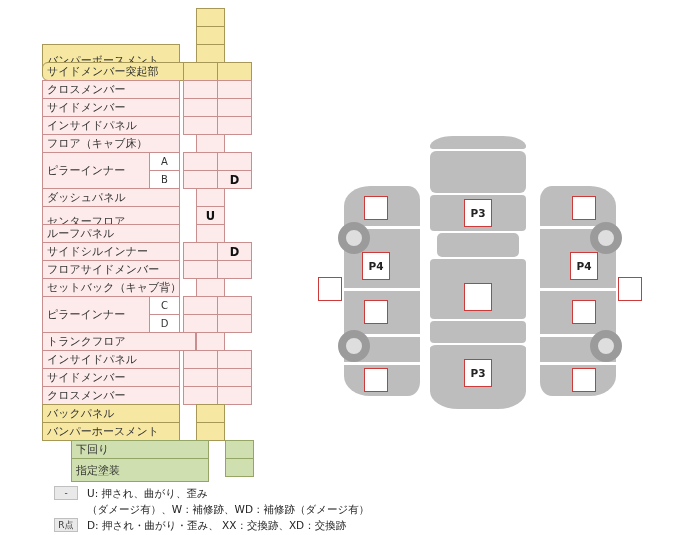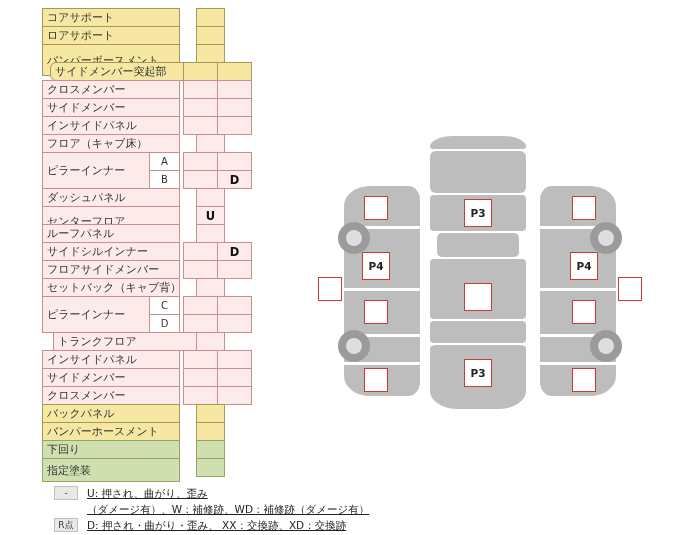--- a/index.html
+++ b/index.html
@@ -11,21 +11,21 @@
   .stage { position:absolute; left:0; top:0; width:692px; height:535px; background:#fff; }
 
   
   .parts-table { position:absolute; left:42px; top:8px; width:212px; height:470px; }
   .tcell { position:absolute; font-size:11px; color:#333; background:#fff; }
   .tcell.label { display:flex; align-items:center; padding-left:4px; white-space:nowrap; overflow:hidden; }
   .tcell.sub { display:flex; align-items:center; justify-content:center; font-size:10px; }
   .tcell.status { display:flex; align-items:center; justify-content:center; font-weight:bold; font-size:11.5px; color:#111; }
   .tcell.yellow { background:var(--yellow-bg,#f6e8a2); border:1px solid var(--yellow-border,#a89858); }
   .tcell.pink   { background:var(--pink-bg,#fdeaea);  border:1px solid var(--pink-border,#c98f8f); }
-  .tcell.green  { background:var(--green-bg,#cfdfaf); border:1px solid var(--green-border,#94a565); }
+  .tcell.green  { background:var(--green-bg,#cfdfaf); border:1px solid var(--green-border,#94a565);margin-left:29px; }
   .tcell.sub.pink { background:#fff; }
 
   
   .diagram { position:absolute; inset:0; }
   .car-top { position:absolute; left:430px; top:136px; width:96px; height:274px; }
   .band { position:absolute; left:0; width:96px; background:var(--car-gray,#bdbdbd); }
   .cb1 { top:0;     height:13px; border-radius:30px 30px 6px 6px / 14px 14px 3px 3px; }
   .cb2 { top:15px;  height:42px; border-radius:6px; }
   .cb3 { top:59px;  height:36px; border-radius:4px; }
   .cb4 { top:97px;  height:24px; left:7px; width:82px; border-radius:5px; }
@@ -61,35 +61,33 @@
   .cb-mid   { left:34px; top:147px; }
   .cb-rear  { left:34px; top:223px; }
 
   
   .legend { position:absolute; left:54px; top:486px; }
   .lrow { display:flex; align-items:flex-start; margin-bottom:2px; }
   .lkey { min-width:24px; height:14px; background:#e9e9e9; border:1px solid #bfbfbf;
           font-size:9px; color:#333; display:flex; align-items:center; justify-content:center;
           padding:0 2px; margin-right:9px; }
   .lkey.spacer { visibility:hidden; }
-  .ltext { font-size:10.5px; color:#222; line-height:14px; white-space:nowrap;text-decoration:underline; }
+  .ltext { font-size:10.5px; color:#222; line-height:14px; white-space:nowrap; }
 </style>
 </head>
 <body>
 
 <div class="stage">
 
   <div class="parts-table">
-      <div class="tcell label yellow" style="left: 0px; top: 0px; width: 138px; height: 19px;">コアサポート</div>
       <div class="tcell status yellow" style="left: 154px; top: 0px; width: 29px; height: 19px;"></div>
-      <div class="tcell label yellow" style="left: 0px; top: 18px; width: 138px; height: 19px;">ロアサポート</div>
       <div class="tcell status yellow" style="left: 154px; top: 18px; width: 29px; height: 19px;"></div>
       <div class="tcell label yellow" style="left: 0px; top: 36px; width: 138px; height: 32px;">バンパーボースメント</div>
       <div class="tcell status yellow" style="left: 154px; top: 36px; width: 29px; height: 19px;"></div>
-      <div class="tcell label yellow" style="left: 8px; top: 54px; width: 150px; height: 19px; border-radius: 6px;">サイドメンバー突起部</div>
+      <div class="tcell label yellow" style="left: 0px; top: 54px; width: 150px; height: 19px; border-radius: 6px;">サイドメンバー突起部</div>
       <div class="tcell status yellow" style="left: 141px; top: 54px; width: 35px; height: 19px;"></div>
       <div class="tcell status yellow" style="left: 175px; top: 54px; width: 35px; height: 19px;"></div>
       <div class="tcell label pink" style="left: 0px; top: 72px; width: 138px; height: 19px;">クロスメンバー</div>
       <div class="tcell status pink" style="left: 141px; top: 72px; width: 35px; height: 19px;"></div>
       <div class="tcell status pink" style="left: 175px; top: 72px; width: 35px; height: 19px;"></div>
       <div class="tcell label pink" style="left: 0px; top: 90px; width: 138px; height: 19px;">サイドメンバー</div>
       <div class="tcell status pink" style="left: 141px; top: 90px; width: 35px; height: 19px;"></div>
       <div class="tcell status pink" style="left: 175px; top: 90px; width: 35px; height: 19px;"></div>
       <div class="tcell label pink" style="left: 0px; top: 108px; width: 138px; height: 19px;">インサイドパネル</div>
       <div class="tcell status pink" style="left: 141px; top: 108px; width: 35px; height: 19px;"></div>
@@ -117,21 +115,21 @@
       <div class="tcell status pink" style="left: 175px; top: 252px; width: 35px; height: 19px;"></div>
       <div class="tcell label pink" style="left: 0px; top: 270px; width: 138px; height: 19px;">セットバック（キャブ背）</div>
       <div class="tcell status pink" style="left: 154px; top: 270px; width: 29px; height: 19px;"></div>
       <div class="tcell label pink" style="left: 0px; top: 288px; width: 108px; height: 37px;">ピラーインナー</div>
       <div class="tcell sub pink" style="left: 107px; top: 288px; width: 31px; height: 19px;">C</div>
       <div class="tcell status pink" style="left: 141px; top: 288px; width: 35px; height: 19px;"></div>
       <div class="tcell status pink" style="left: 175px; top: 288px; width: 35px; height: 19px;"></div>
       <div class="tcell sub pink" style="left: 107px; top: 306px; width: 31px; height: 19px;">D</div>
       <div class="tcell status pink" style="left: 141px; top: 306px; width: 35px; height: 19px;"></div>
       <div class="tcell status pink" style="left: 175px; top: 306px; width: 35px; height: 19px;"></div>
-      <div class="tcell label pink" style="left: 0px; top: 324px; width: 154px; height: 19px; margin-left: 11px;">トランクフロア</div>
+      <div class="tcell label pink" style="left: 0px; top: 324px; width: 154px; height: 19px;">トランクフロア</div>
       <div class="tcell status pink" style="left: 154px; top: 324px; width: 29px; height: 19px;"></div>
       <div class="tcell label pink" style="left: 0px; top: 342px; width: 138px; height: 19px;">インサイドパネル</div>
       <div class="tcell status pink" style="left: 141px; top: 342px; width: 35px; height: 19px;"></div>
       <div class="tcell status pink" style="left: 175px; top: 342px; width: 35px; height: 19px;"></div>
       <div class="tcell label pink" style="left: 0px; top: 360px; width: 138px; height: 19px;">サイドメンバー</div>
       <div class="tcell status pink" style="left: 141px; top: 360px; width: 35px; height: 19px;"></div>
       <div class="tcell status pink" style="left: 175px; top: 360px; width: 35px; height: 19px;"></div>
       <div class="tcell label pink" style="left: 0px; top: 378px; width: 138px; height: 19px;">クロスメンバー</div>
       <div class="tcell status pink" style="left: 141px; top: 378px; width: 35px; height: 19px;"></div>
       <div class="tcell status pink" style="left: 175px; top: 378px; width: 35px; height: 19px;"></div>

